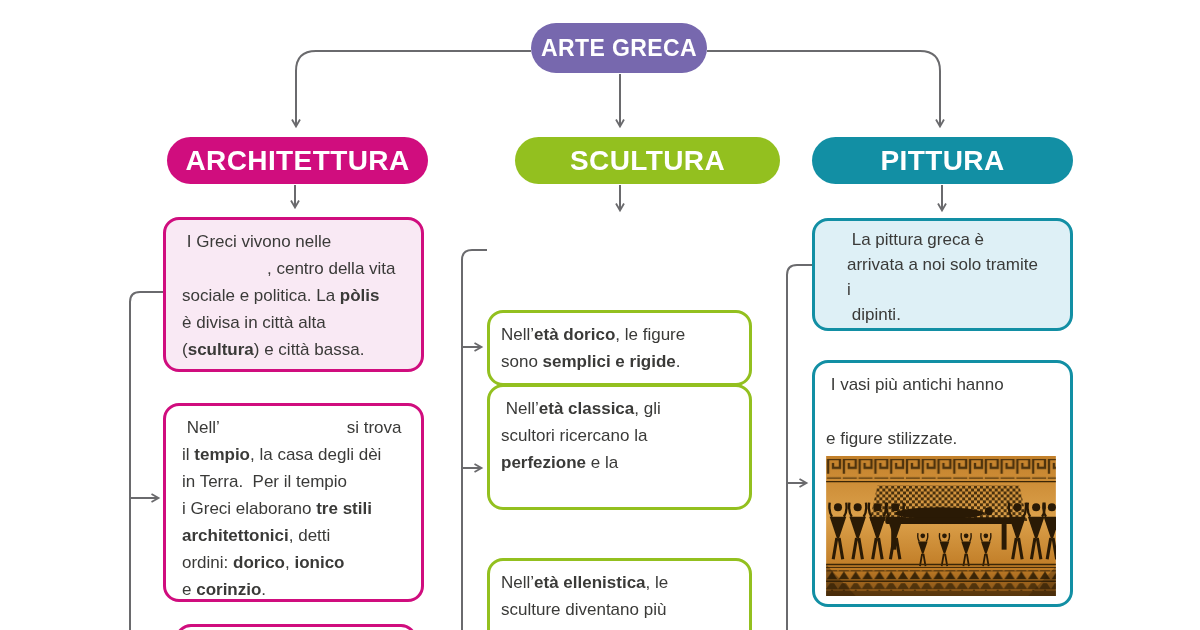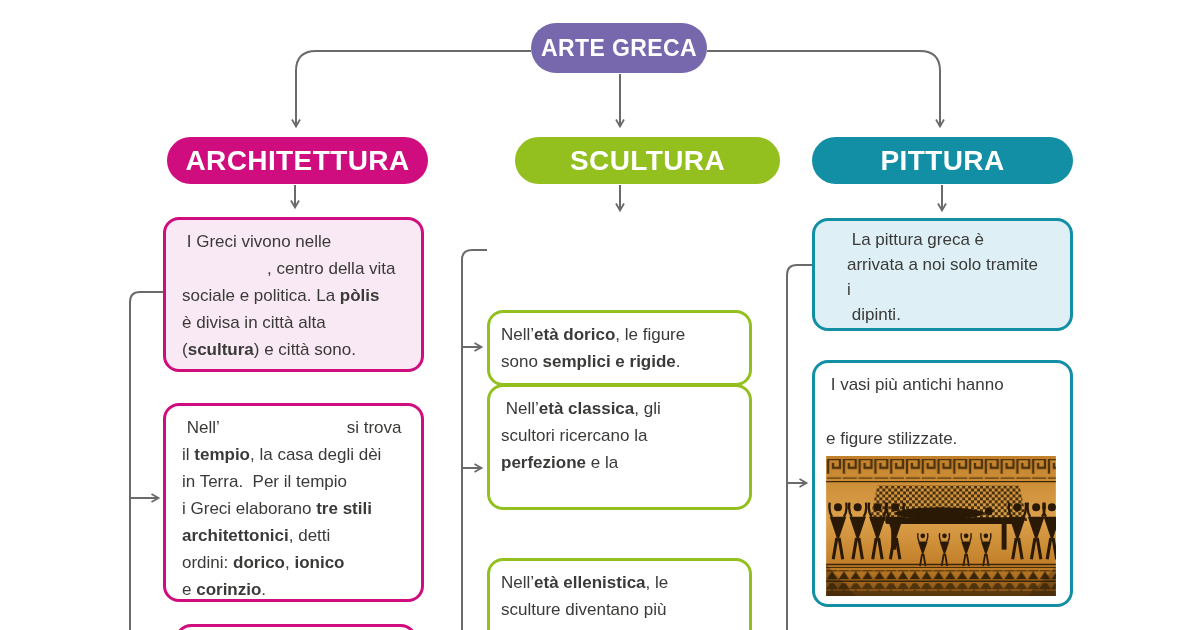--- a/index.html
+++ b/index.html
@@ -80,21 +80,21 @@
 
   <div class="node hdr hdr-arch">ARCHITETTURA</div>
   <div class="node hdr hdr-scul">SCULTURA</div>
   <div class="node hdr hdr-pitt">PITTURA</div>
 
   <div class="box b-arch tint-arch box-a1">
     <div class="txt"><span> I Greci vivono nelle
                   , centro della vita
 sociale e politica. La </span><span class="b">pòlis</span><span>
 è divisa in città alta
-(</span><span class="b">scultura</span><span>) e città sono.</span></div>
+(</span><span class="b">scultura</span><span>) e città bassa.</span></div>
   </div>
 
   <div class="box b-arch box-a2">
     <div class="txt"><span> Nell’                           si trova
 il </span><span class="b">tempio</span><span>, la casa degli dèi
 in Terra.  Per il tempio
 i Greci elaborano </span><span class="b">tre stili
 architettonici</span><span>, detti
 ordini: </span><span class="b">dorico</span><span>, </span><span class="b">ionico</span><span>
 e </span><span class="b">corinzio</span><span>.</span></div>

